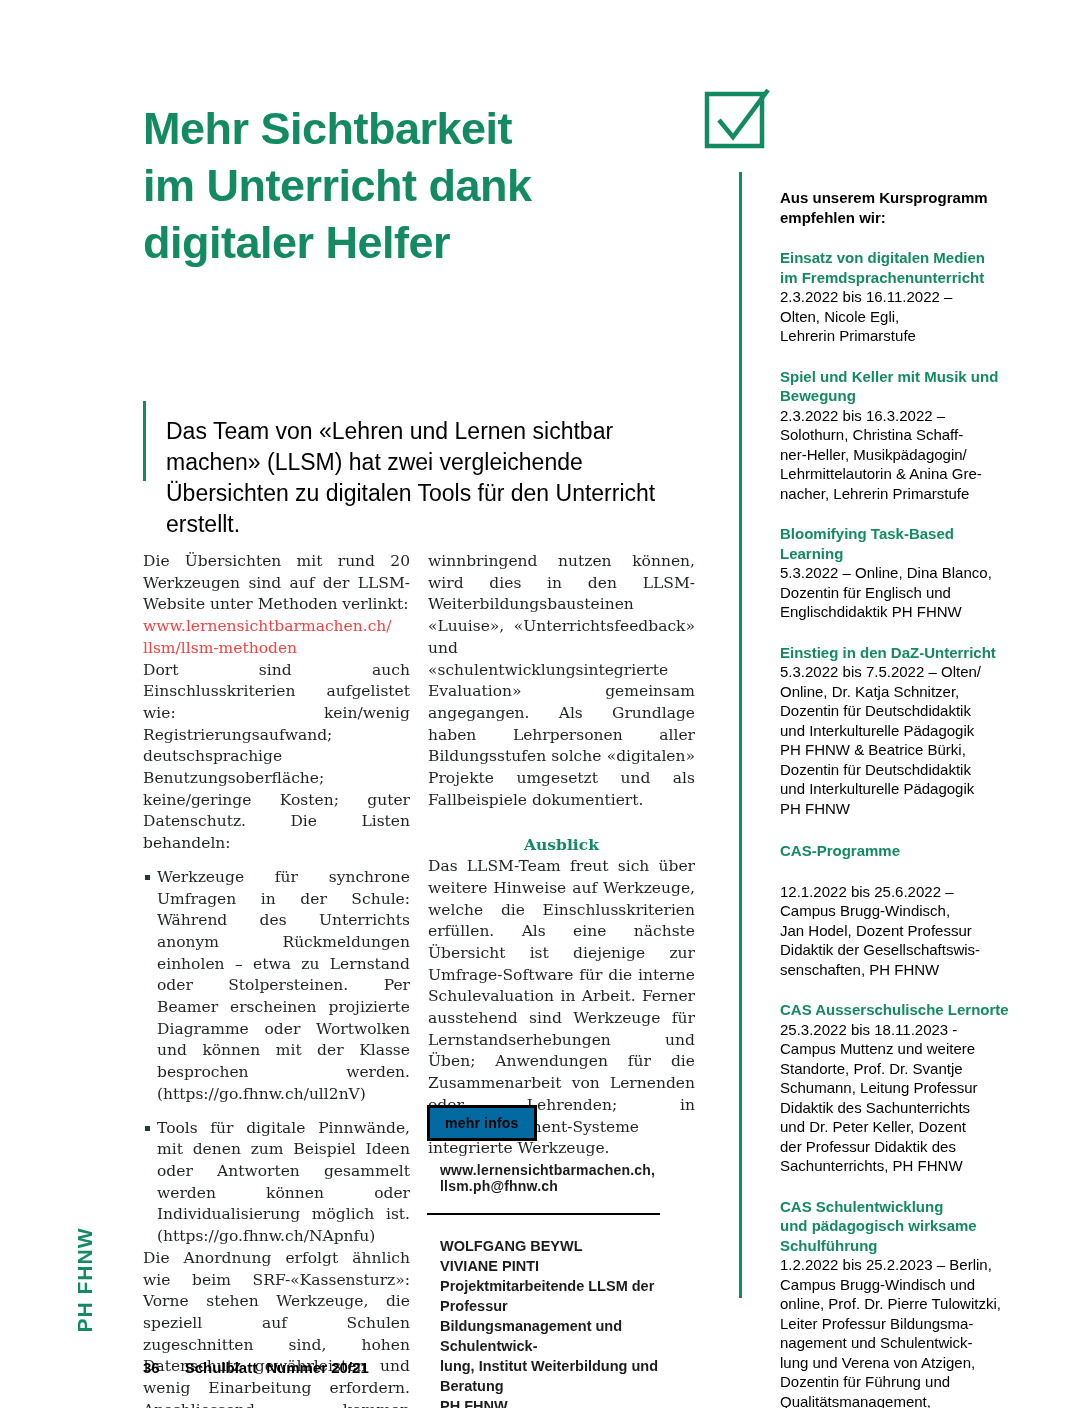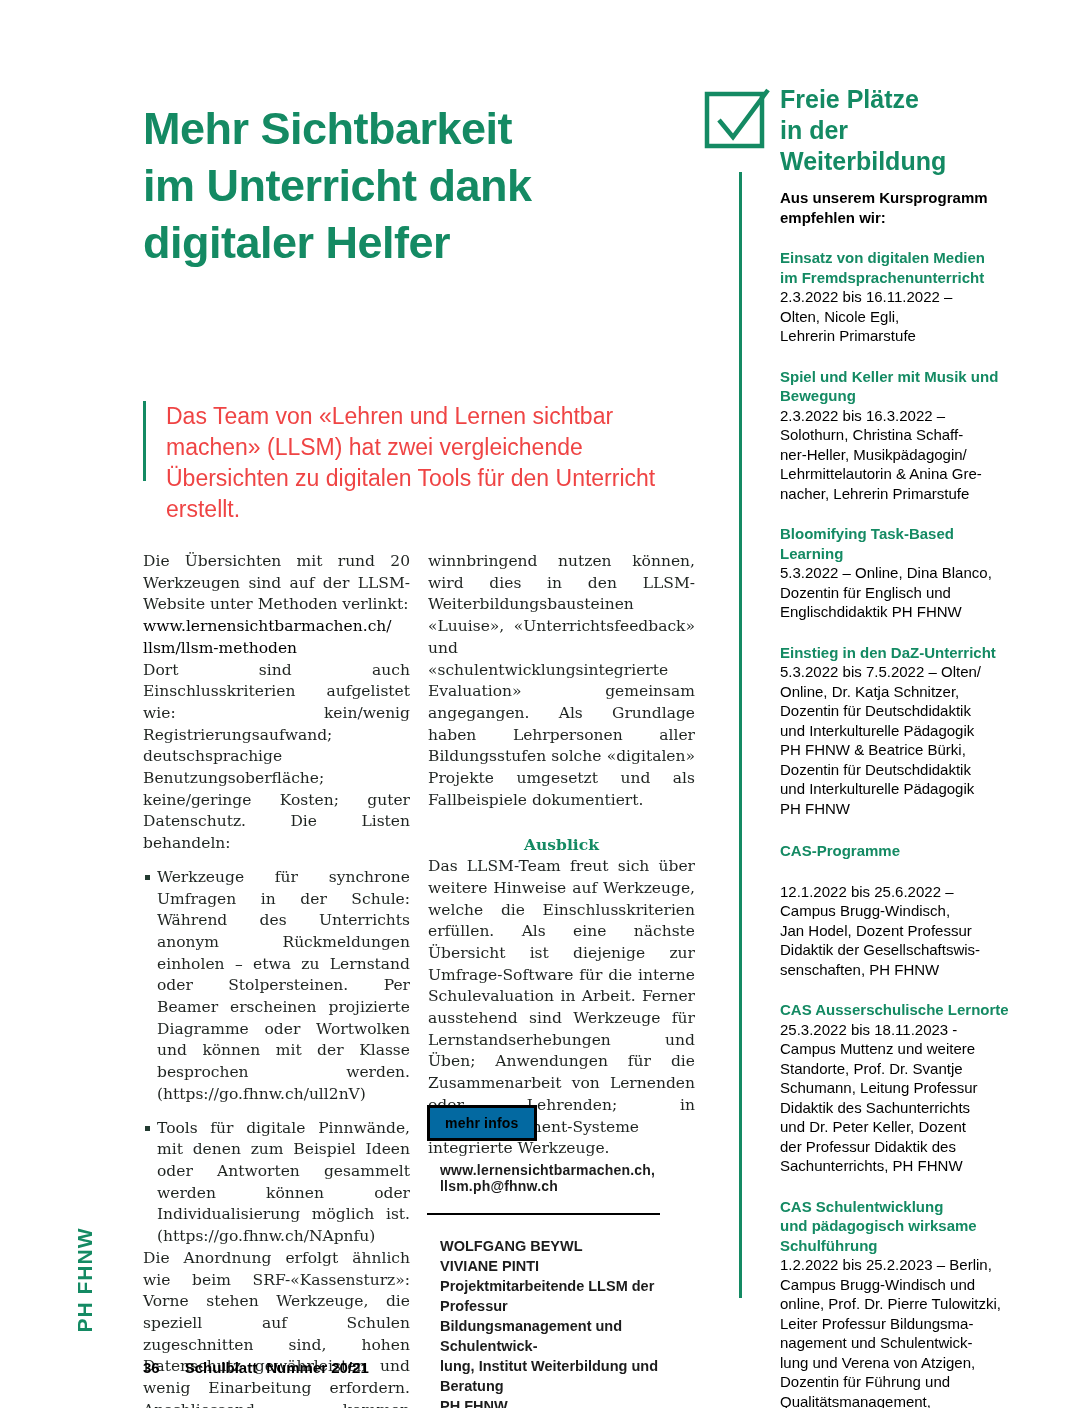--- a/index.html
+++ b/index.html
@@ -21,28 +21,28 @@
   
   .main-title {
     position:absolute; left:143px; top:100px; margin:0;
     color:#148a63; font-size:45px; line-height:57px; font-weight:bold;
     letter-spacing:-0.5px;
   }
 
   
   .lead { position:absolute; left:143px; top:401px; width:520px; display:flex; }
   .lead-bar { width:3px; height:80px; background:#148a63; flex:0 0 3px; }
-  .lead p { margin:0 0 0 20px; font-size:23px; line-height:31px; color:#ef4444; width:497px; }
+  .lead p { margin:15px 0 0 20px; font-size:23px; line-height:31px; color:#000000; width:497px; }
 
   
   .columns { position:absolute; left:143px; top:551px; width:553px; display:flex; gap:18px; }
   .col { width:267px; font-family:"DejaVu Serif", serif; font-size:15.5px; line-height:21.7px; color:#1f2421; }
   .body-p { margin:0; text-align:justify; }
   .link-lines { text-align:left; }
-  .link-lines span { color:#000000; }
+  .link-lines span { color:#ef4444; }
   .bullet { display:flex;margin-top:12px; }
   .bullet-marker { flex:0 0 5px; width:5px; height:5px; background:#233b31; margin:8px 7px 0 2px; }
   .bullet .body-p { flex:1; }
   .green-heading {
     margin:23px 0 0 0; color:#148a63; font-weight:bold; text-align:center;
   }
 
   
   .infobox { position:absolute; left:427px; top:1105px; width:276px; }
   .mehr-infos-btn {
@@ -131,23 +131,20 @@
     </div>
   </div>
 
   <div class="check-icon">
     <svg width="74" height="66" viewBox="0 0 74 66">
       <rect x="3" y="10" width="55" height="52" fill="none" stroke="#148a63" stroke-width="4.5"></rect>
       <path d="M15 36 L29 53 L64 6" fill="none" stroke="#148a63" stroke-width="4.5"></path>
     </svg>
   </div>
 
-  <h2 class="sidebar-title pre">Freie Plätze
-in der
-Weiterbildung</h2>
   <div class="sidebar-vline"></div>
 
   <div class="sidebar-content">
     <p class="sidebar-intro pre">Aus unserem Kursprogramm
 empfehlen wir:</p>
 
     <div class="course">
       <h3 class="pre">Einsatz von digitalen Medien
 im Fremdsprachenunterricht</h3>
       <p class="pre">2.3.2022 bis 16.11.2022 –

